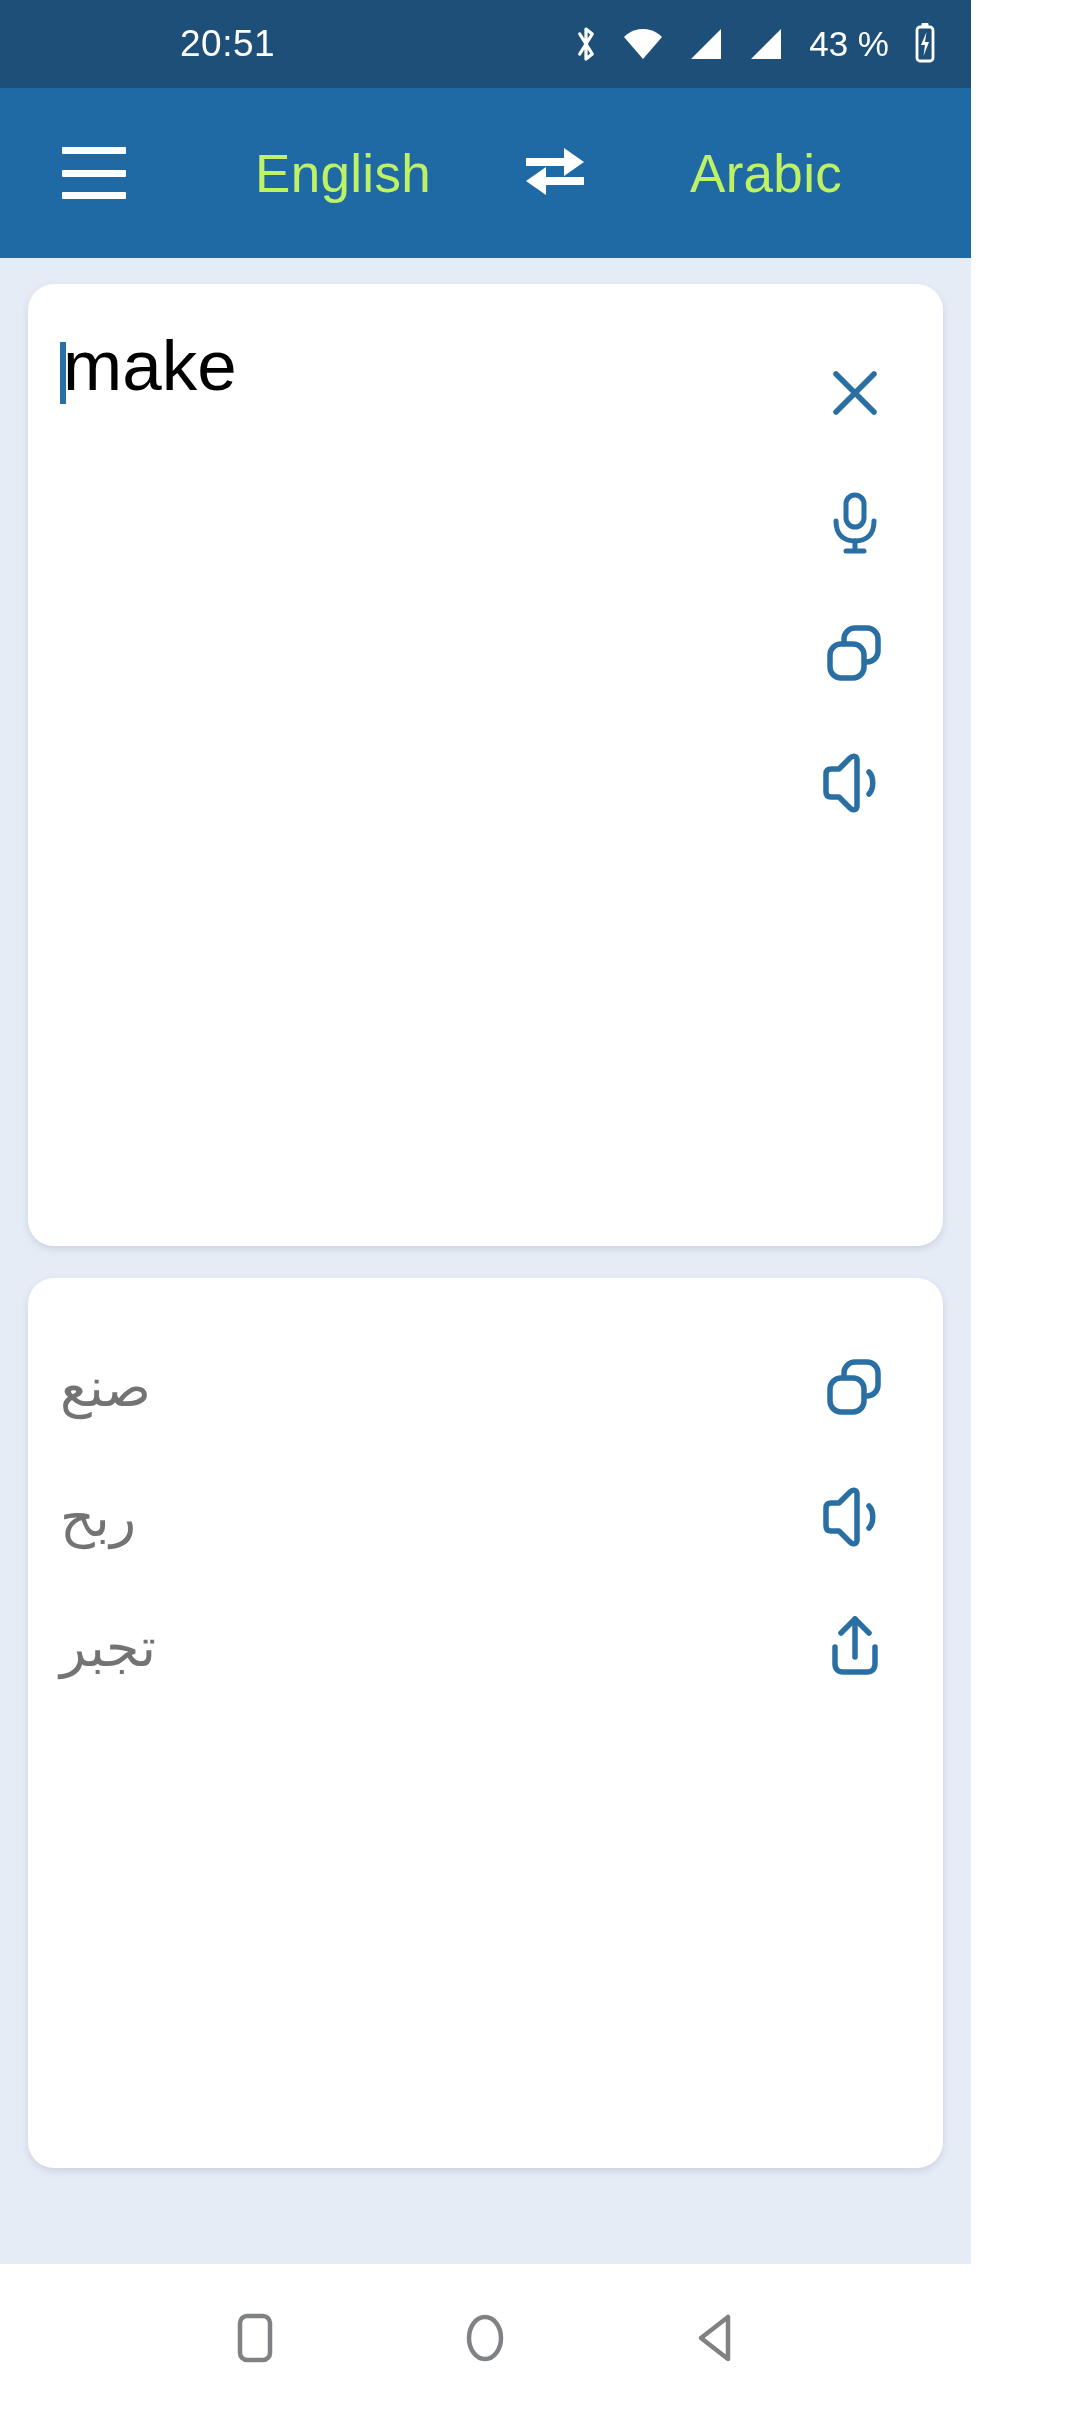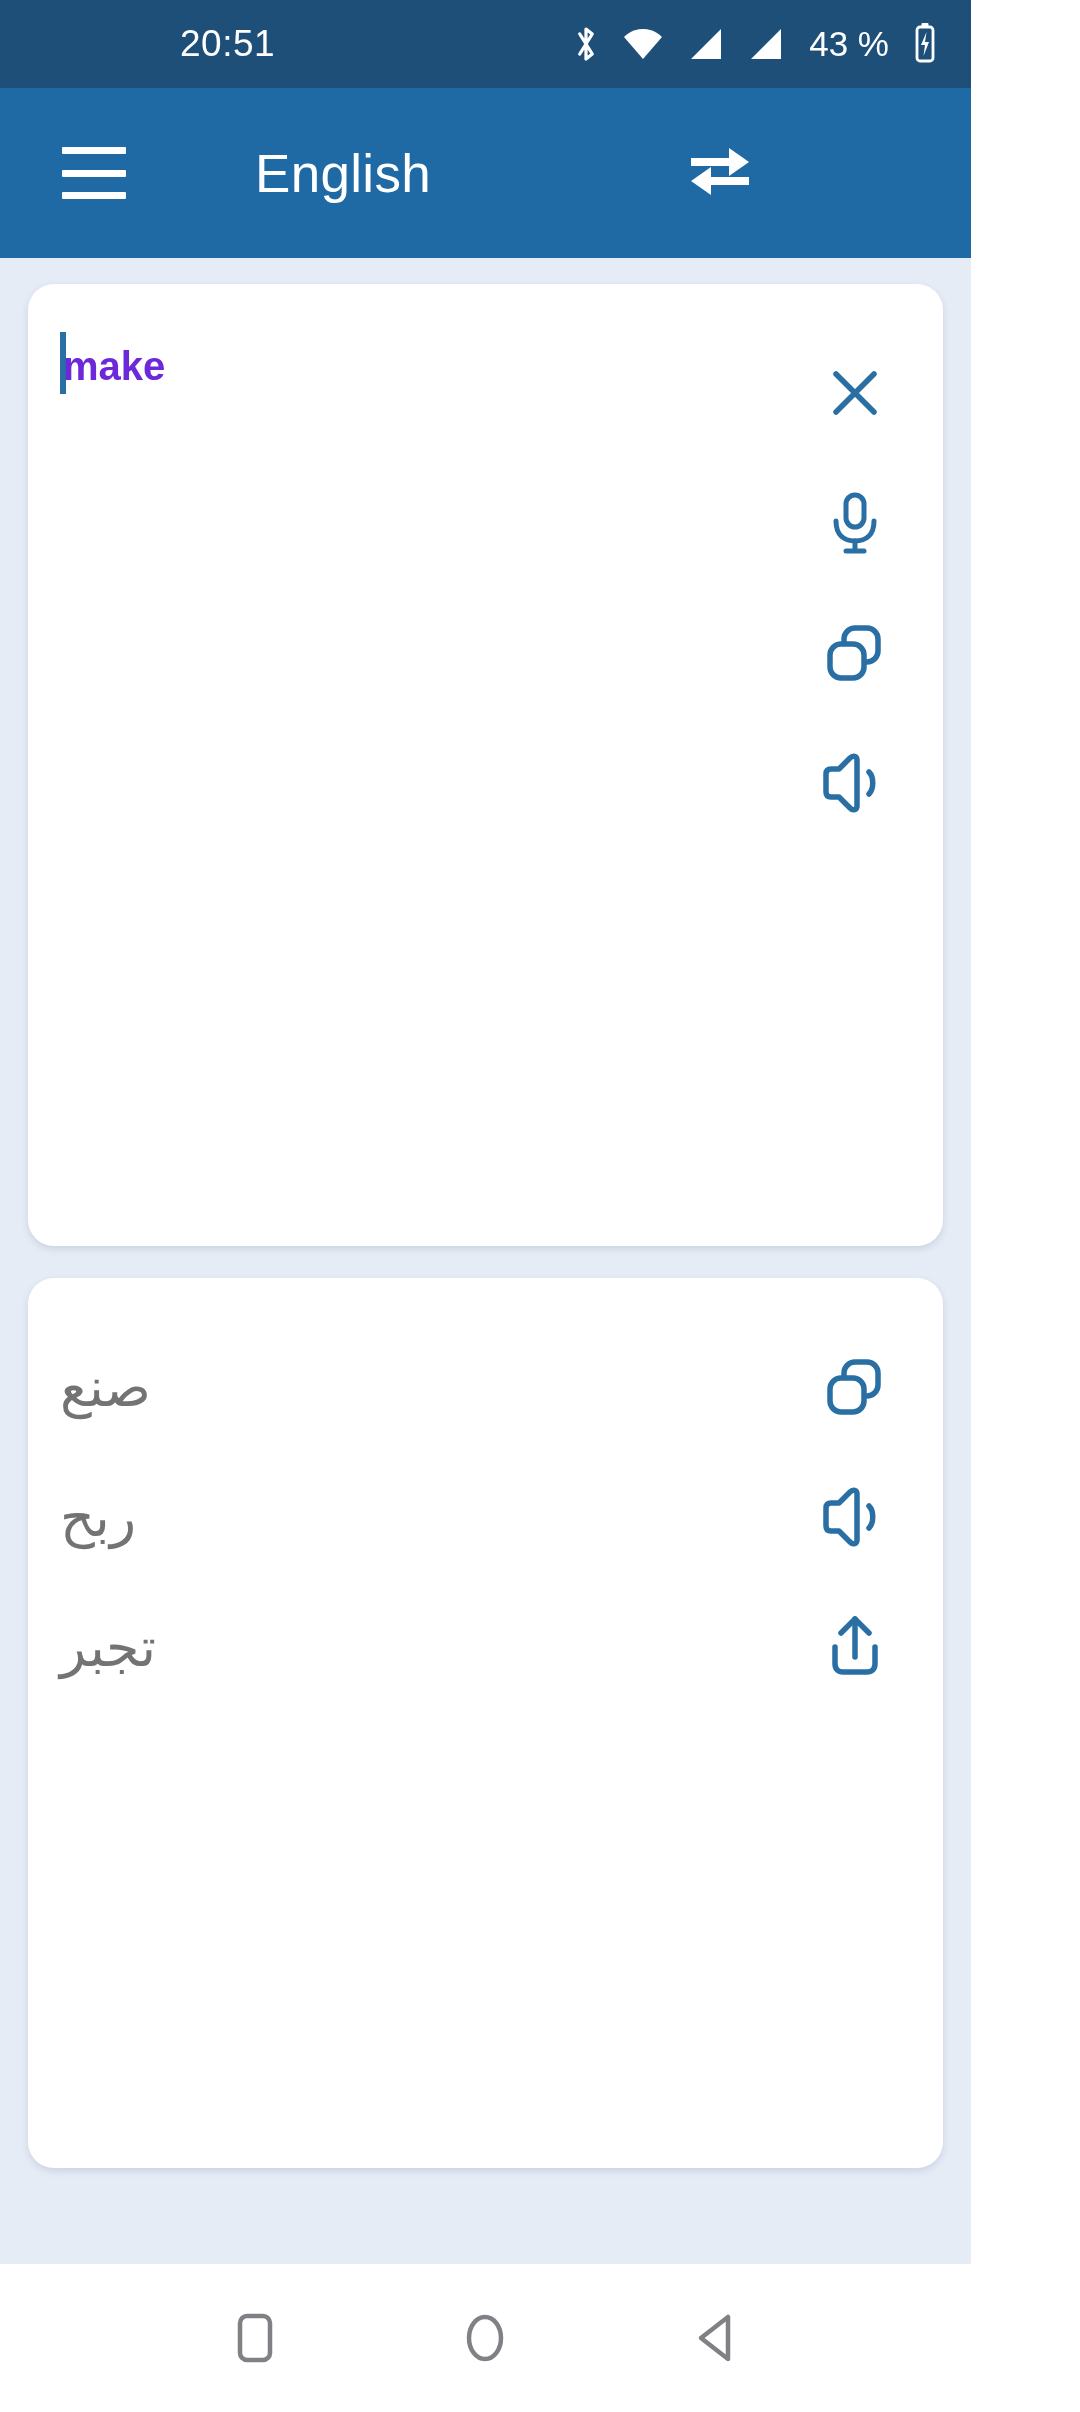--- a/index.html
+++ b/index.html
@@ -38,21 +38,21 @@
     font-size:35px; font-weight:500;
     margin-left:4px; margin-right:2px;
   }
 
   
   .appbar {
     height:170px; flex:0 0 170px;
     background:#1f6aa5;
     display:flex; align-items:center;
     padding:0 40px;
-    color:#ffffff;
+    color:#bef264;
   }
   .hamburger {
     width:64px; height:52px;
     display:flex; flex-direction:column; justify-content:space-between;
     margin-left:22px; margin-right:52px;
     cursor:pointer;
   }
   .hamburger span {
     display:block; height:7px; width:100%;
     background:#ffffff; border-radius:1px;
@@ -97,23 +97,23 @@
     position:relative;
   }
   .caret {
     display:inline-block;
     width:6px; height:62px;
     background:#2a6fa4;
     vertical-align:-14px;
     margin-right:-3px;
   }
   .input-word {
-    font-size:40px; color:#6d28d9;
+    font-size:71px; color:#000000;
     line-height:72px;
-    font-weight:700;
+    font-weight:400;
   }
   .icon-col {
     flex:0 0 176px;
     display:flex; flex-direction:column; align-items:center;
     padding-top:14px;
     gap:0;
   }
   .icon-btn {
     width:110px; height:130px;
     display:flex; align-items:center; justify-content:center;
@@ -219,20 +219,21 @@
       <span>
         <svg width="74" height="64" viewBox="0 0 74 64">
           <path d="M8 23 L52 23" stroke="#ffffff" stroke-width="8" stroke-linecap="butt"></path>
           <path d="M46 9 L66 23 L46 37 Z" fill="#ffffff"></path>
           <path d="M66 42 L22 42" stroke="#ffffff" stroke-width="8" stroke-linecap="butt"></path>
           <path d="M28 28 L8 42 L28 56 Z" fill="#ffffff"></path>
         </svg>
       </span>
     </div>
 
+    <div class="lang lang-target">Arabic</div>
   </div>
 
   <div class="content">
 
     <div class="card card-input">
       <div class="input-text-wrap">
         <span class="caret"></span><span class="input-word">make</span>
       </div>
 
       <div class="icon-col">

